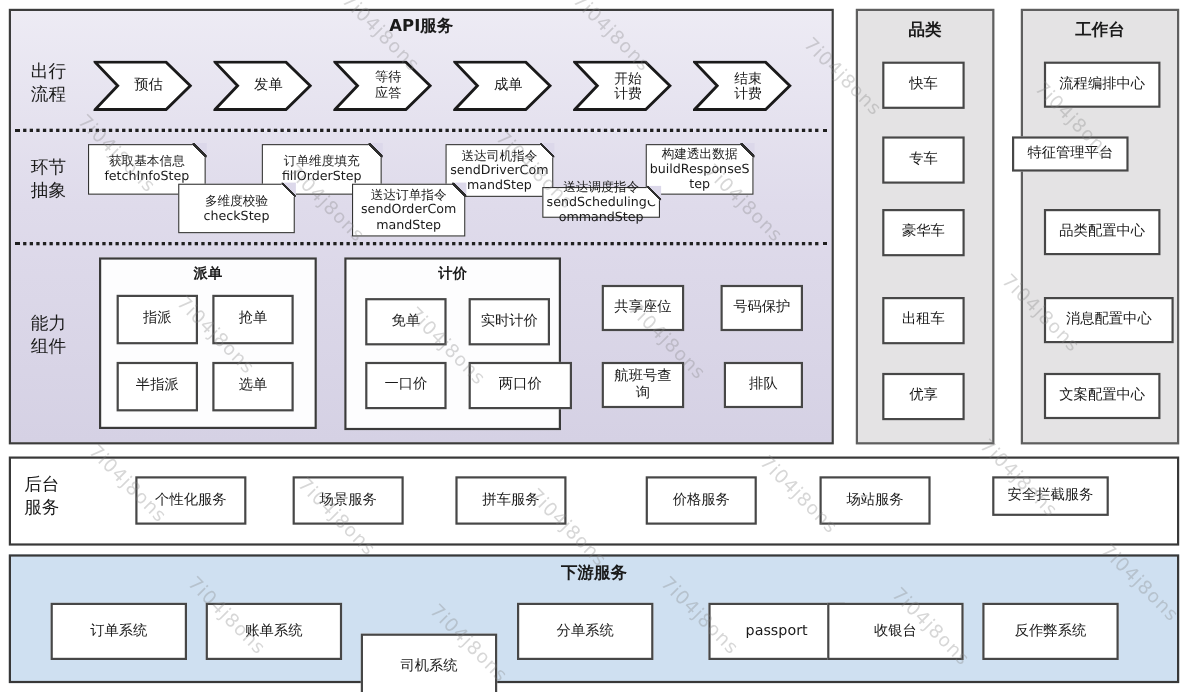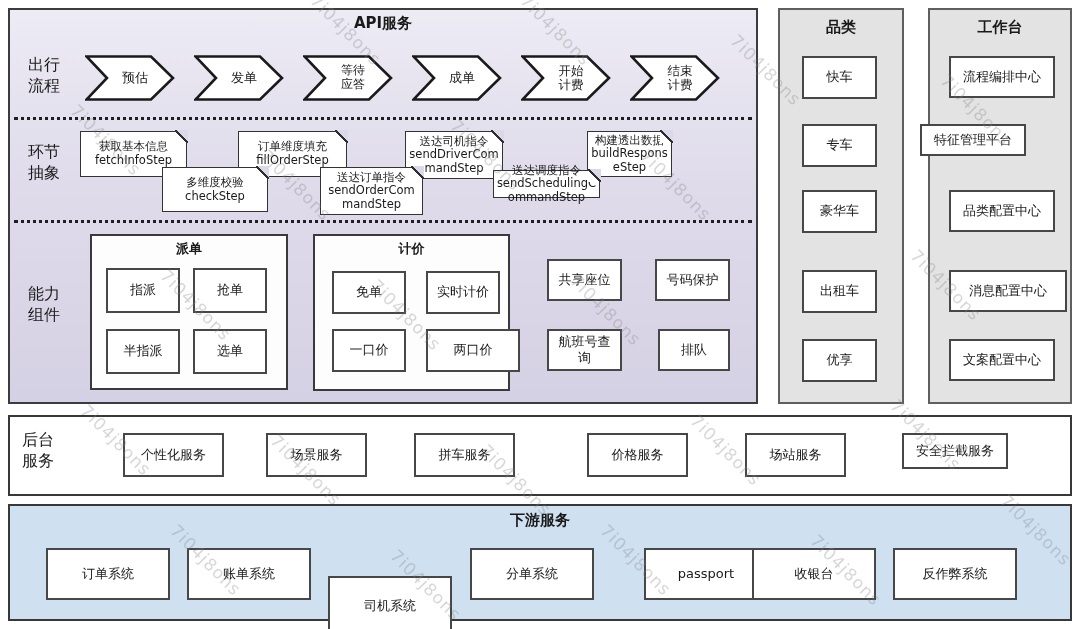--- a/index.html
+++ b/index.html
@@ -122,21 +122,21 @@
   <div class="abs note" style="left:238px;top:131px;width:109px;height:46px">
     <span class="fold"></span>
     <span class="t">订单维度填充</span>
     <span class="c">fillOrderStep</span>
   </div>
   <div class="abs note" style="left:405px;top:131px;width:98px;height:48px">
     <span class="fold"></span>
     <span class="t">送达司机指令</span>
     <span class="c">sendDriverCommandStep</span>
   </div>
-  <div class="abs note" style="left:587px;top:131px;width:85px;height:46px">
+  <div class="abs note" style="left:587px;top:131px;width:98px;height:46px">
     <span class="fold"></span>
     <span class="t">构建透出数据</span>
     <span class="c">buildResponseStep</span>
   </div>
   <div class="abs note" style="left:162px;top:167px;width:106px;height:45px">
     <span class="fold"></span>
     <span class="t">多维度校验</span>
     <span class="c">checkStep</span>
   </div>
   <div class="abs note" style="left:320px;top:167px;width:103px;height:48px">

